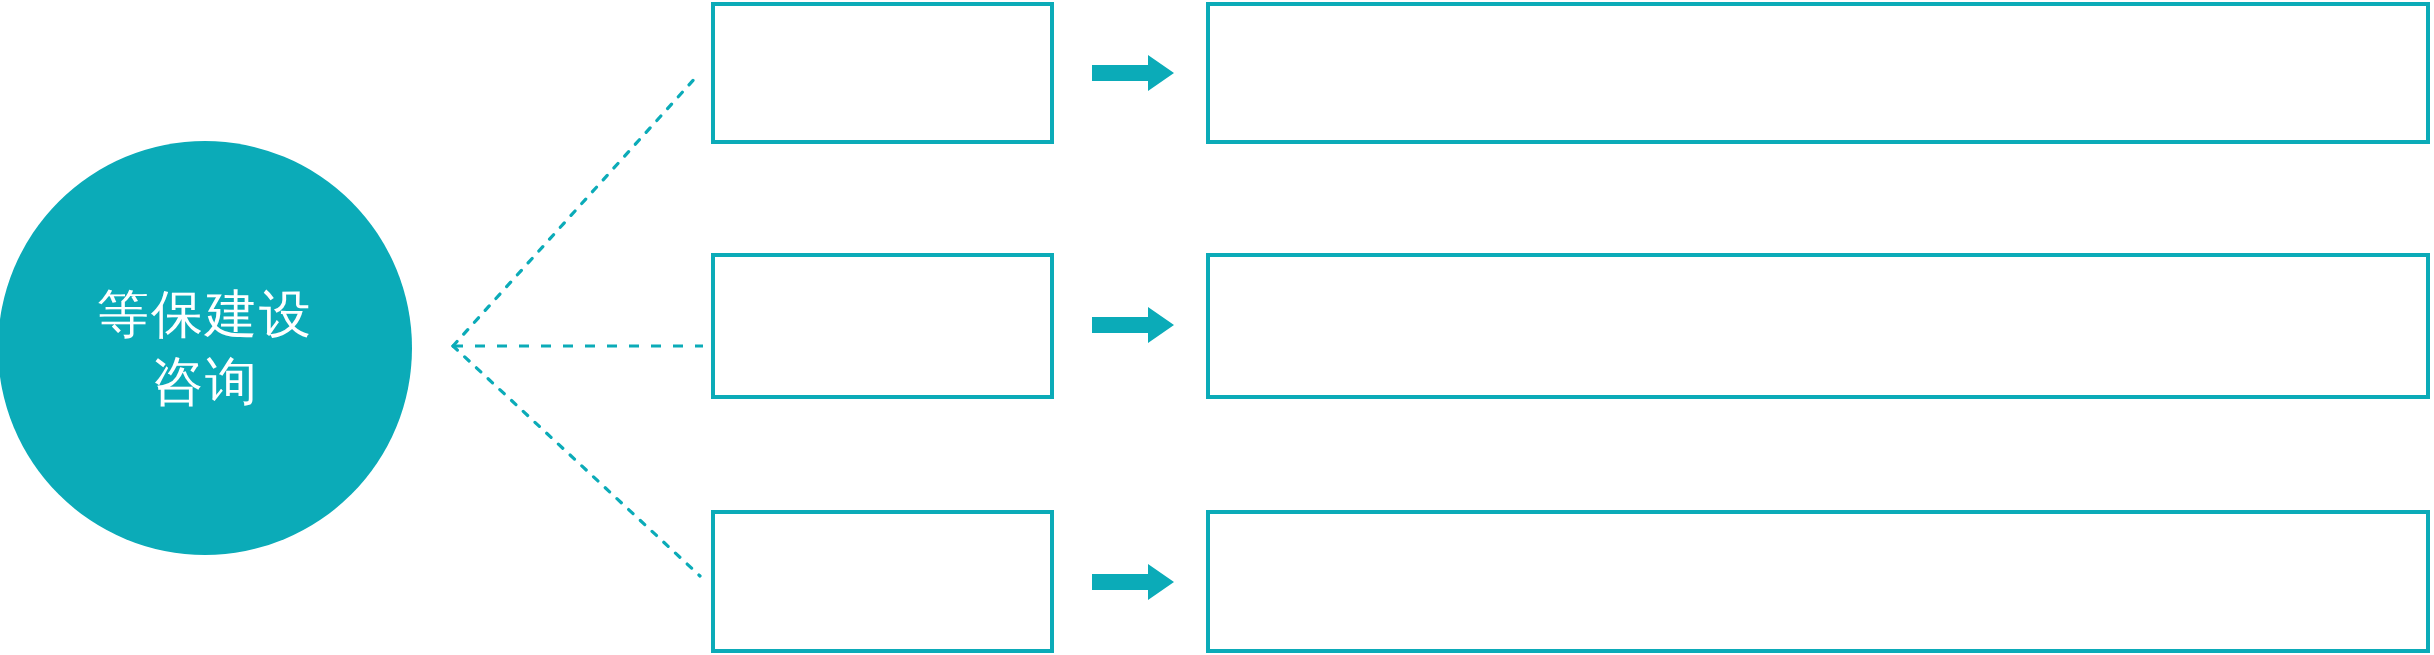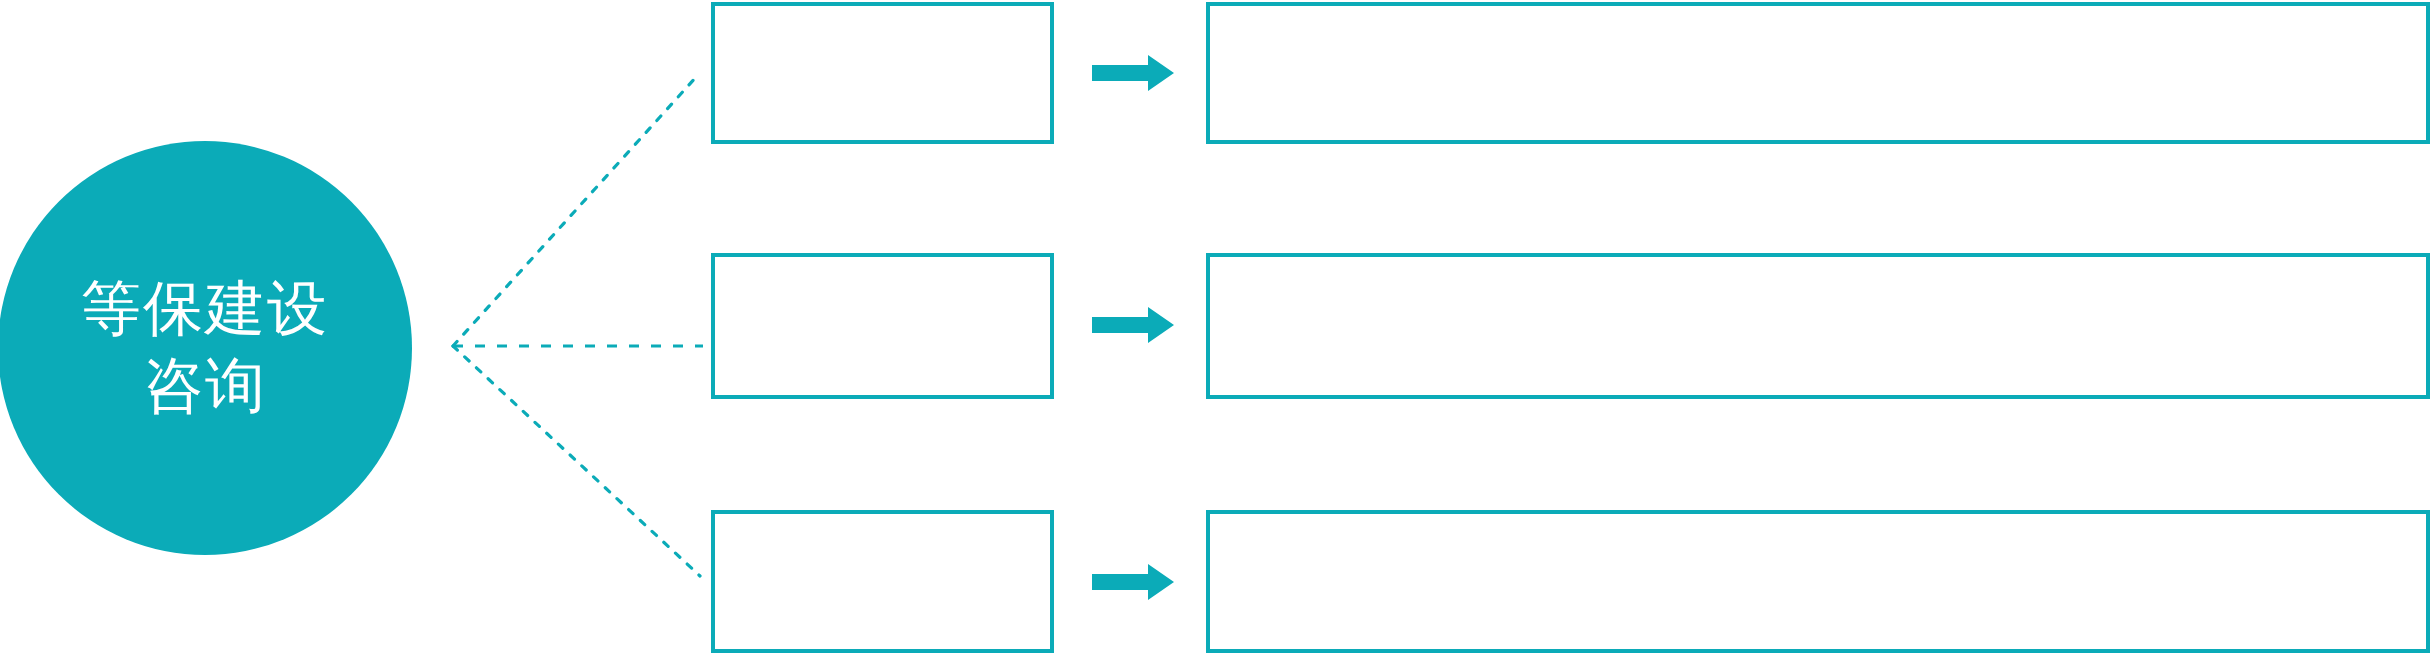--- a/index.html
+++ b/index.html
@@ -26,21 +26,21 @@
     width: 414px;
     height: 414px;
     border-radius: 50%;
     background: #0BABB8;
     display: flex;
     align-items: center;
     justify-content: center;
   }
   .hub-label {
     color: #ffffff;
-    font-size: 60px;
+    font-size: 52px;
     line-height: 1.28;
     text-align: center;
     letter-spacing: 2px;
     font-weight: 400;
     white-space: pre-line;
     user-select: none;
   }
   
   .connectors {
     position: absolute;

